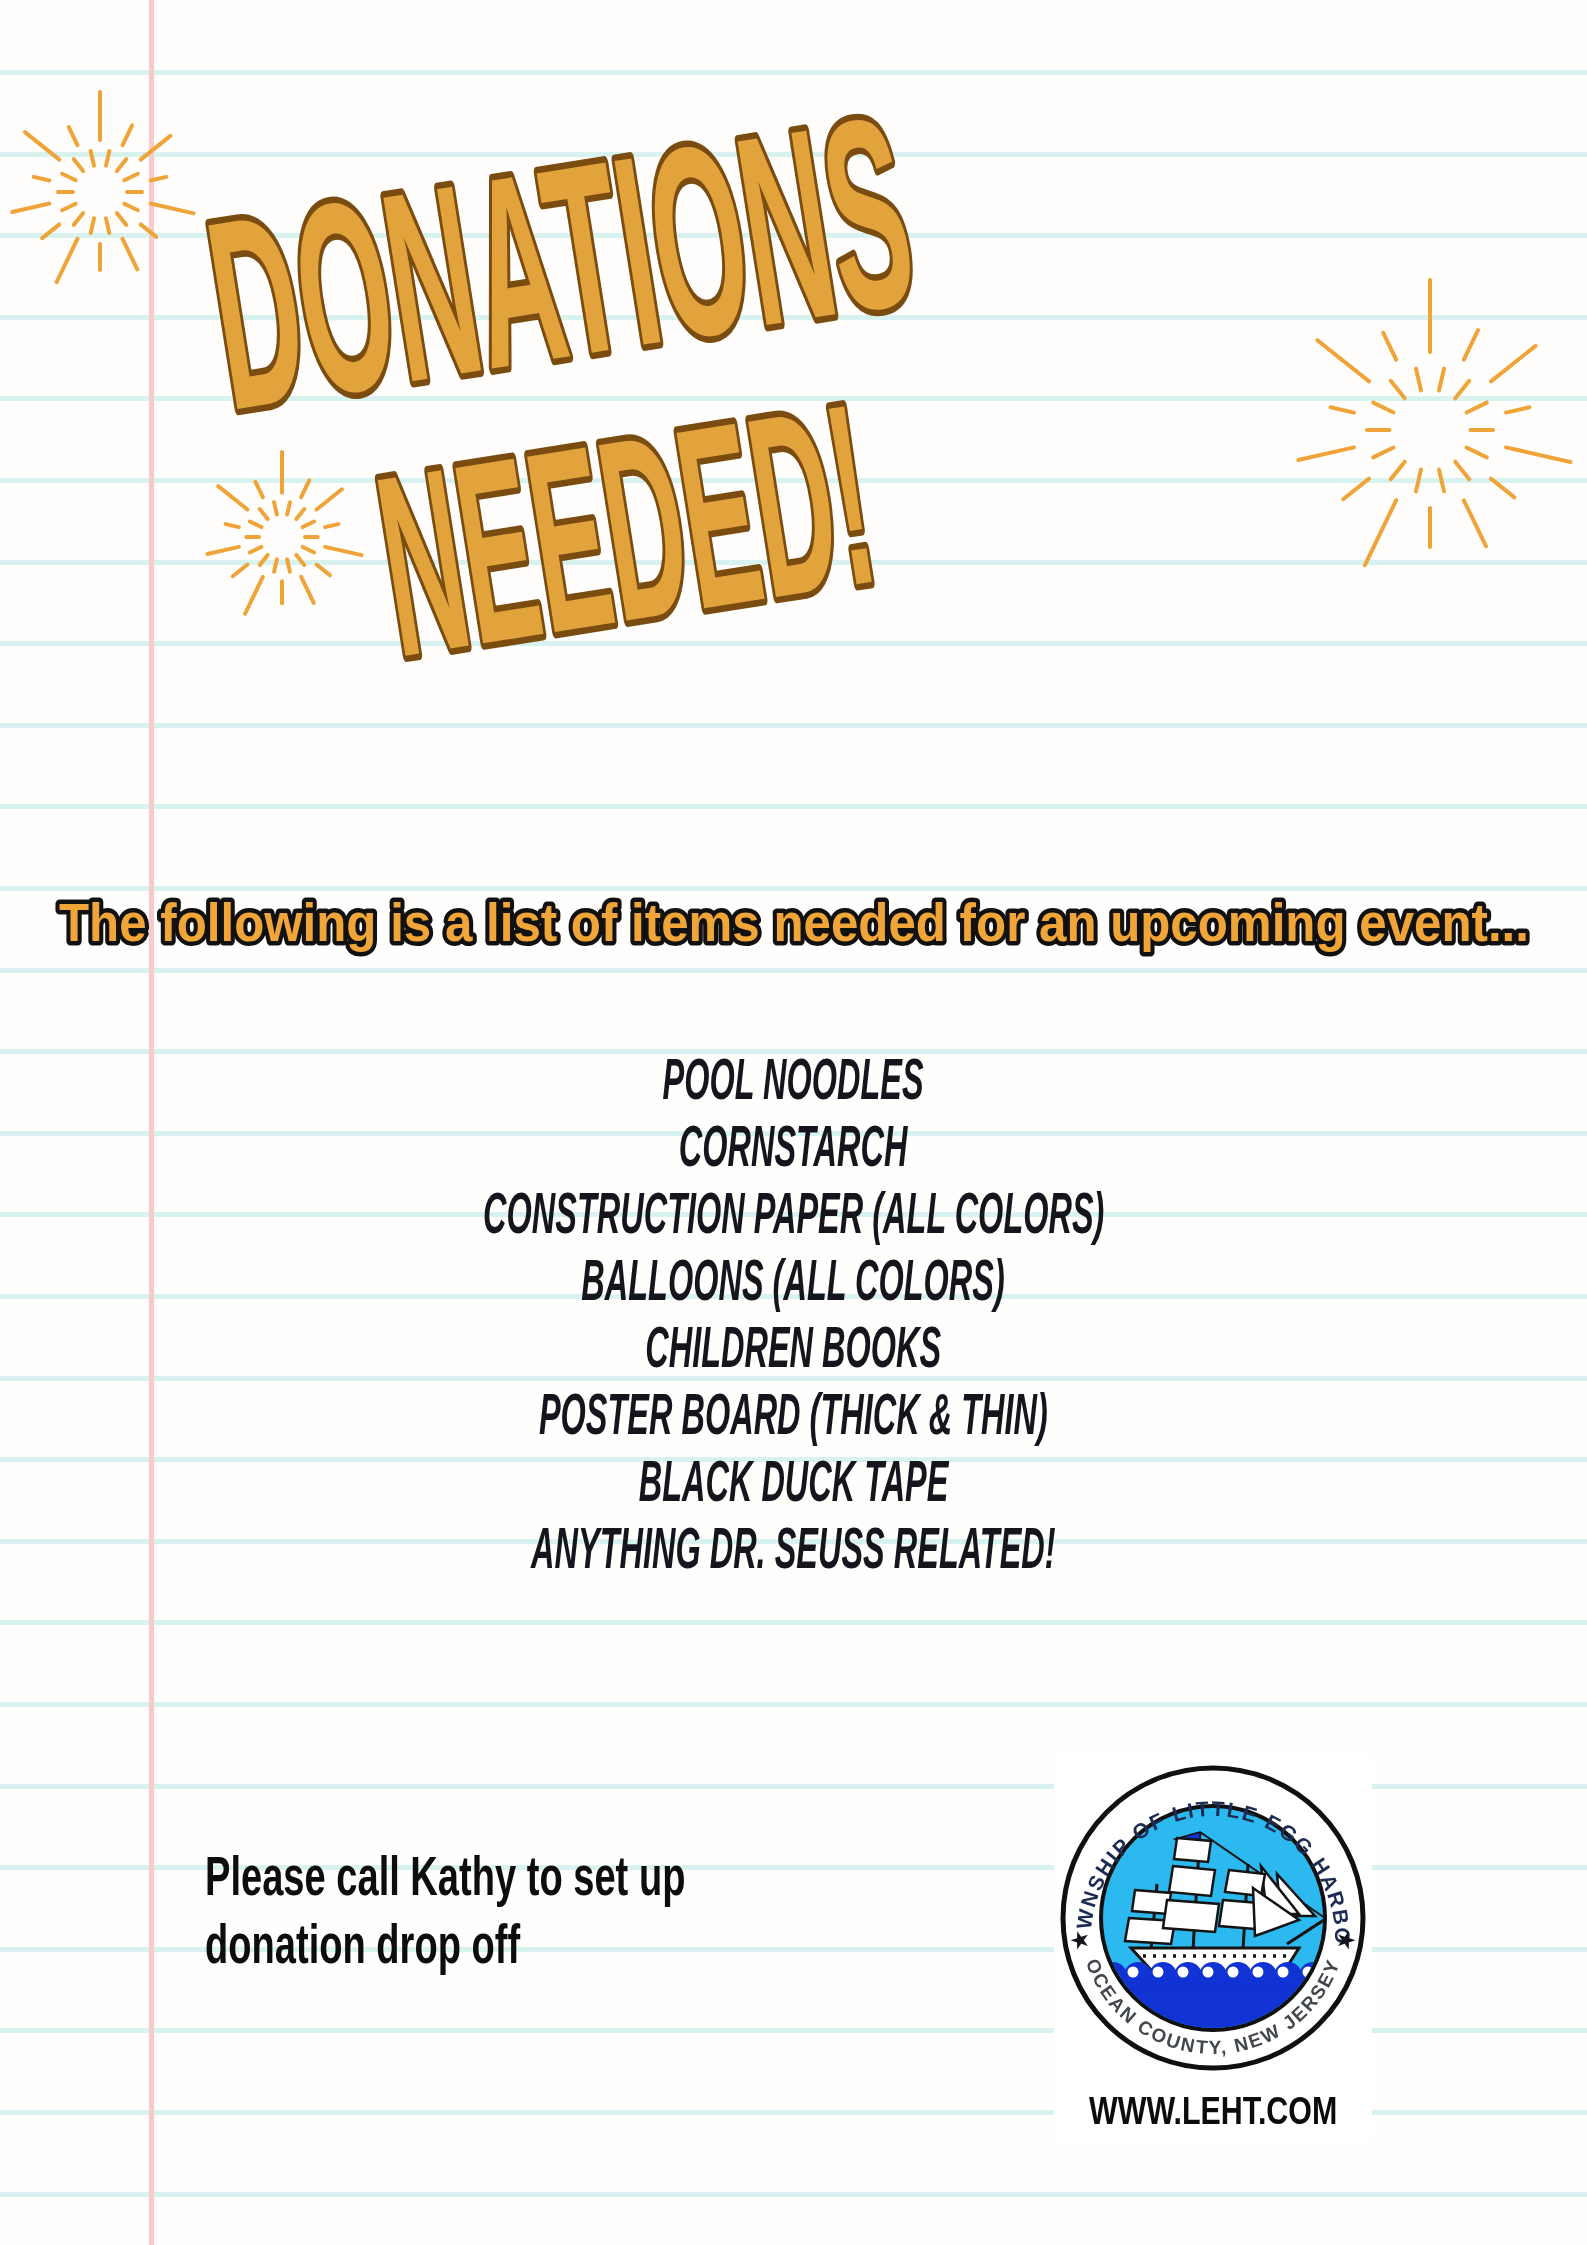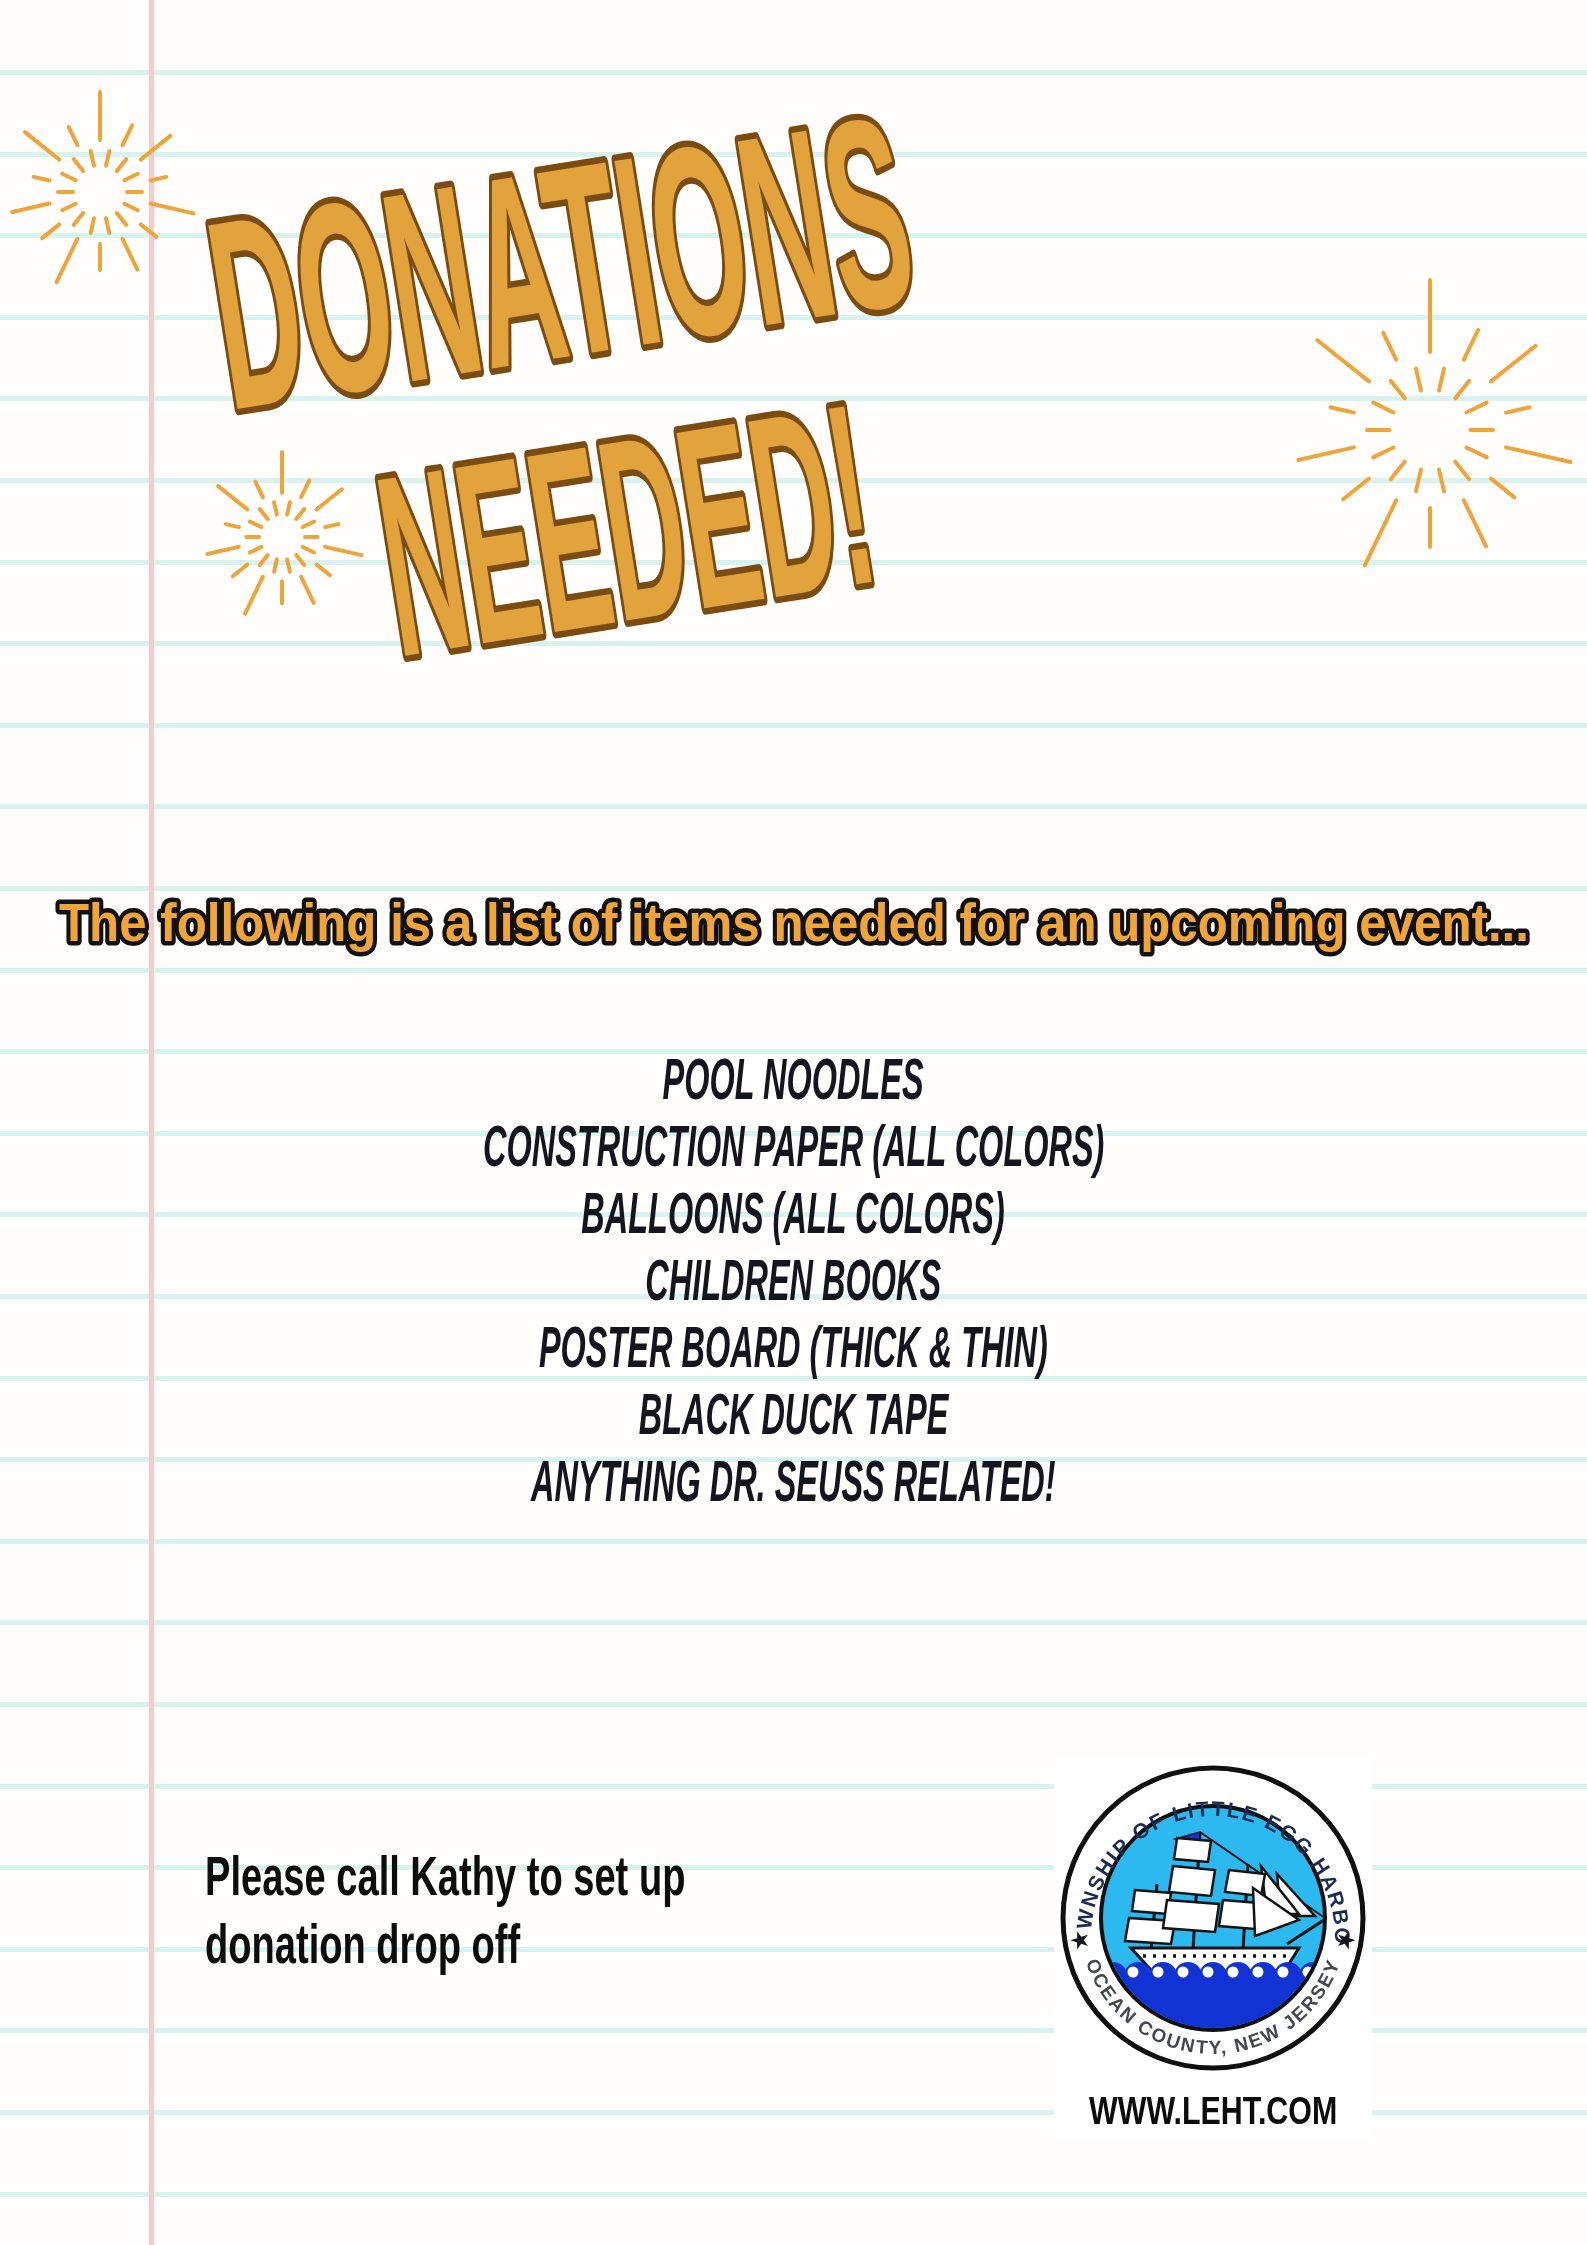--- a/index.html
+++ b/index.html
@@ -155,20 +155,21 @@
   </svg>
 
 
   <svg class="banner-svg" width="1500" height="92" viewBox="0 0 1500 92">
     <text x="750" y="65" text-anchor="middle" textLength="1470" lengthAdjust="spacingAndGlyphs">The following is a list of items needed for an upcoming event...</text>
   </svg>
 
   <div class="items">
 
   <div class="item"><span class="squeeze fill">POOL NOODLES</span></div>
+      <div class="item"><span class="squeeze fill">CORNSTARCH</span></div>
       <div class="item"><span class="squeeze fill">CONSTRUCTION PAPER (ALL COLORS)</span></div>
       <div class="item"><span class="squeeze fill">BALLOONS (ALL COLORS)</span></div>
       <div class="item"><span class="squeeze fill">CHILDREN BOOKS</span></div>
       <div class="item"><span class="squeeze fill">POSTER BOARD (THICK &amp; THIN)</span></div>
       <div class="item"><span class="squeeze fill">BLACK DUCK TAPE</span></div>
       <div class="item"><span class="squeeze fill">ANYTHING DR. SEUSS RELATED!</span></div>
     </div>
 
   <div class="contact">
 

